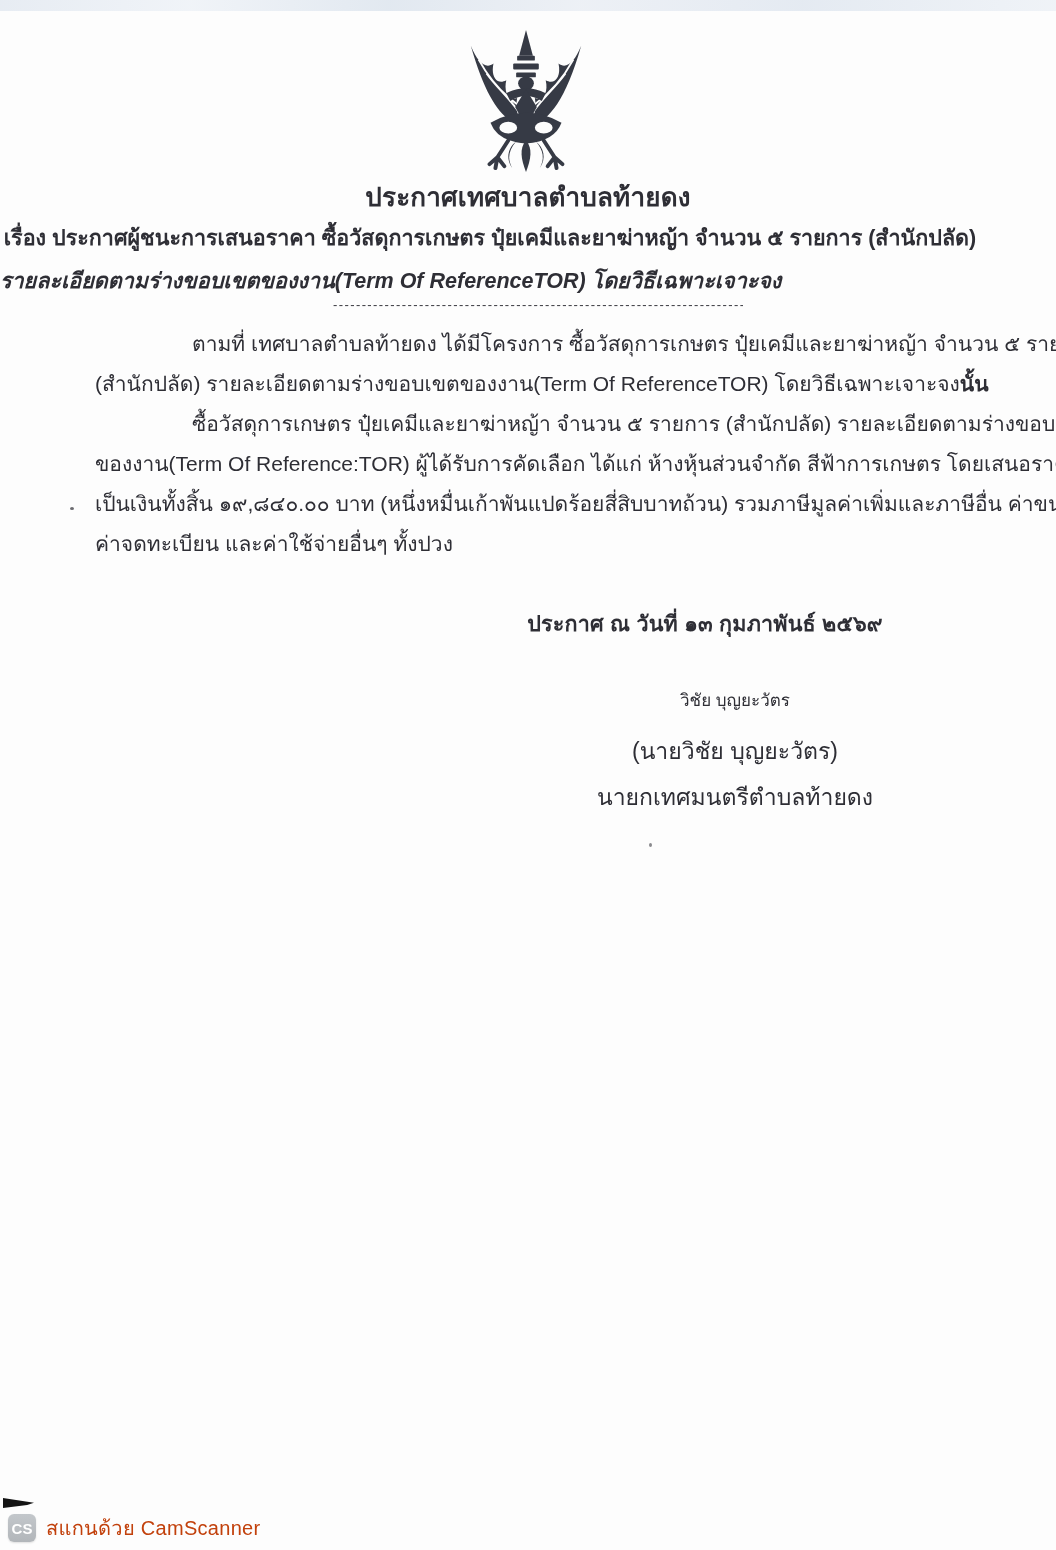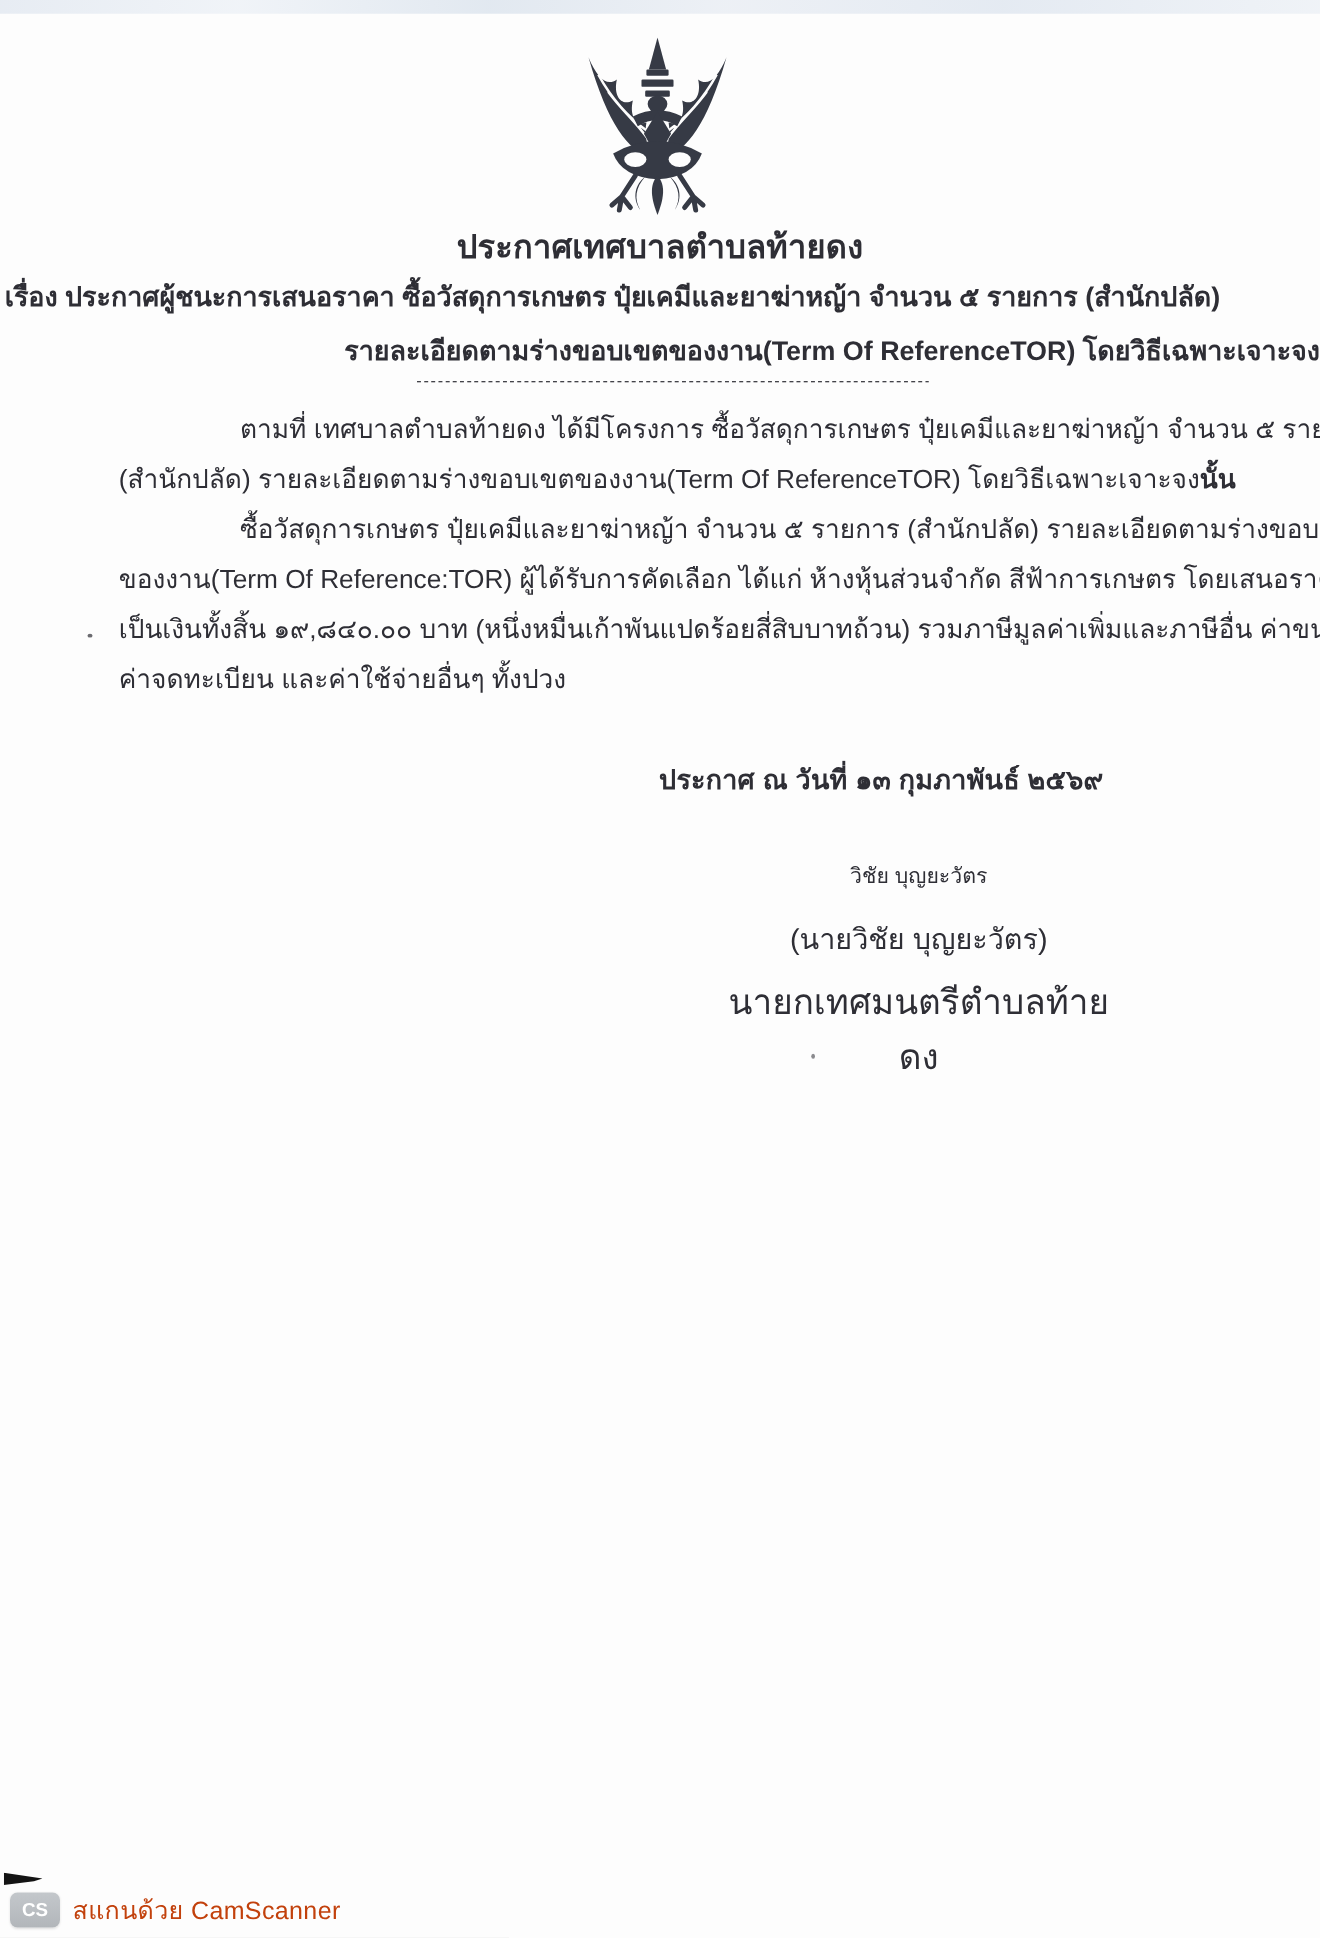--- a/index.html
+++ b/index.html
@@ -27,21 +27,21 @@
   .title{
     position:absolute;top:176px;left:0;width:1056px;
     text-align:center;font-size:26px;font-weight:700;letter-spacing:.2px;
   }
   .subject1{
     position:absolute;top:220px;left:0;width:980px;
     text-align:center;font-size:21.5px;font-weight:700;
   }
   .subject2{
     position:absolute;top:263px;left:0;width:1056px;
-    text-align:right;font-size:21.5px;font-weight:700;
+    text-align:left;font-size:21.5px;font-weight:700;font-style:italic;
   }
   .separator{
     position:absolute;top:297px;left:333px;width:410px;height:18px;
     overflow:hidden;white-space:nowrap;
     font-size:13px;letter-spacing:1.4px;color:#3a3a40;text-align:left;
   }
   .body-block{
     position:absolute;top:324px;left:95px;width:852px;
     font-size:21px;line-height:40px;
   }
@@ -55,41 +55,41 @@
   .sig-name{
     position:absolute;top:686px;left:575px;width:320px;
     text-align:center;font-size:17px;
   }
   .sig-paren{
     position:absolute;top:733px;left:575px;width:320px;
     text-align:center;font-size:23px;
   }
   .sig-position{
     position:absolute;top:779px;left:575px;width:320px;
-    text-align:center;font-size:28px;
+    text-align:center;font-size:23px;
   }
   .speck-1{
     position:absolute;top:507px;left:70px;width:4px;height:3px;
     background:#6b6b70;border-radius:50%;
   }
   .speck-2{
     position:absolute;top:843px;left:649px;width:3px;height:4px;
     background:#8a8a8e;border-radius:50%;
   }
   .corner-wedge{
     position:absolute;top:1497px;left:3px;width:31px;height:11px;
     background:#141414;
     clip-path:polygon(0 10%, 100% 52%, 78% 72%, 0 100%);
   }
   .footer-watermark{
     position:absolute;top:1510px;left:8px;height:36px;
     display:flex;align-items:center;gap:10px;
   }
   .cs-badge{
-    width:40px;height:28px;border-radius:6px;
+    width:28px;height:28px;border-radius:6px;
     background:linear-gradient(180deg,#c3c7cb 0%,#b2b6ba 100%);
     color:#ffffff;font-weight:700;font-size:15px;
     display:flex;align-items:center;justify-content:center;
     box-shadow:0 1px 2px rgba(0,0,0,.12);
   }
   .watermark-text{
     color:#c2410c;font-size:20px;letter-spacing:.3px;
   }
 </style>
 </head>

